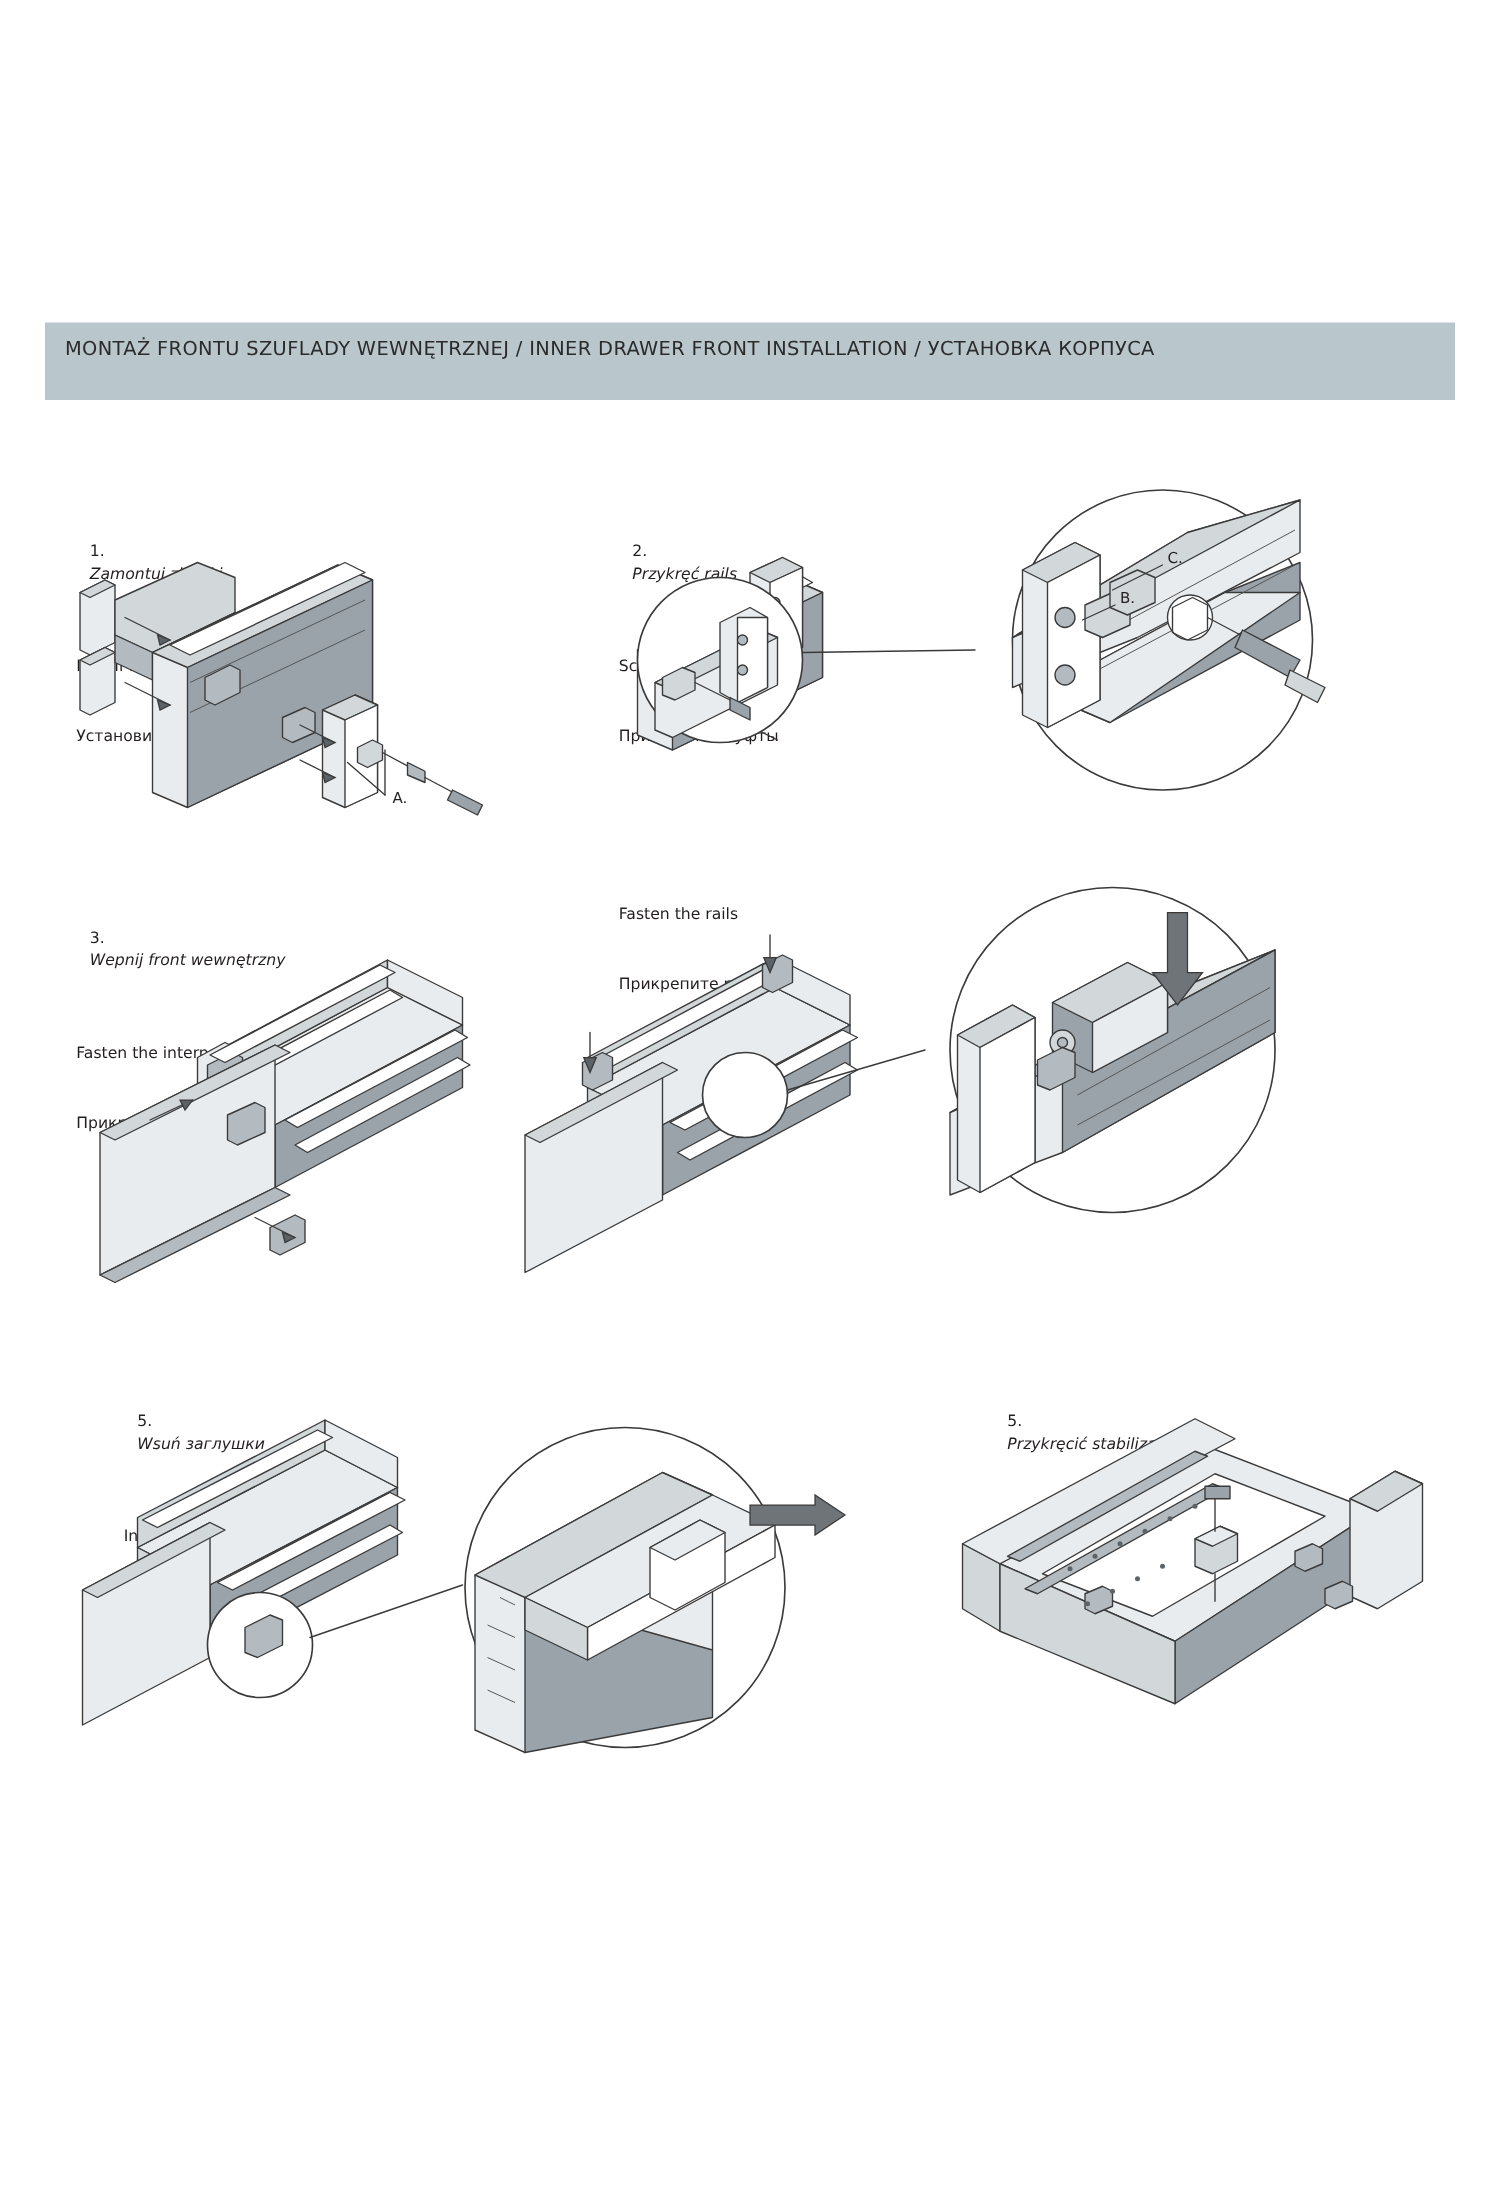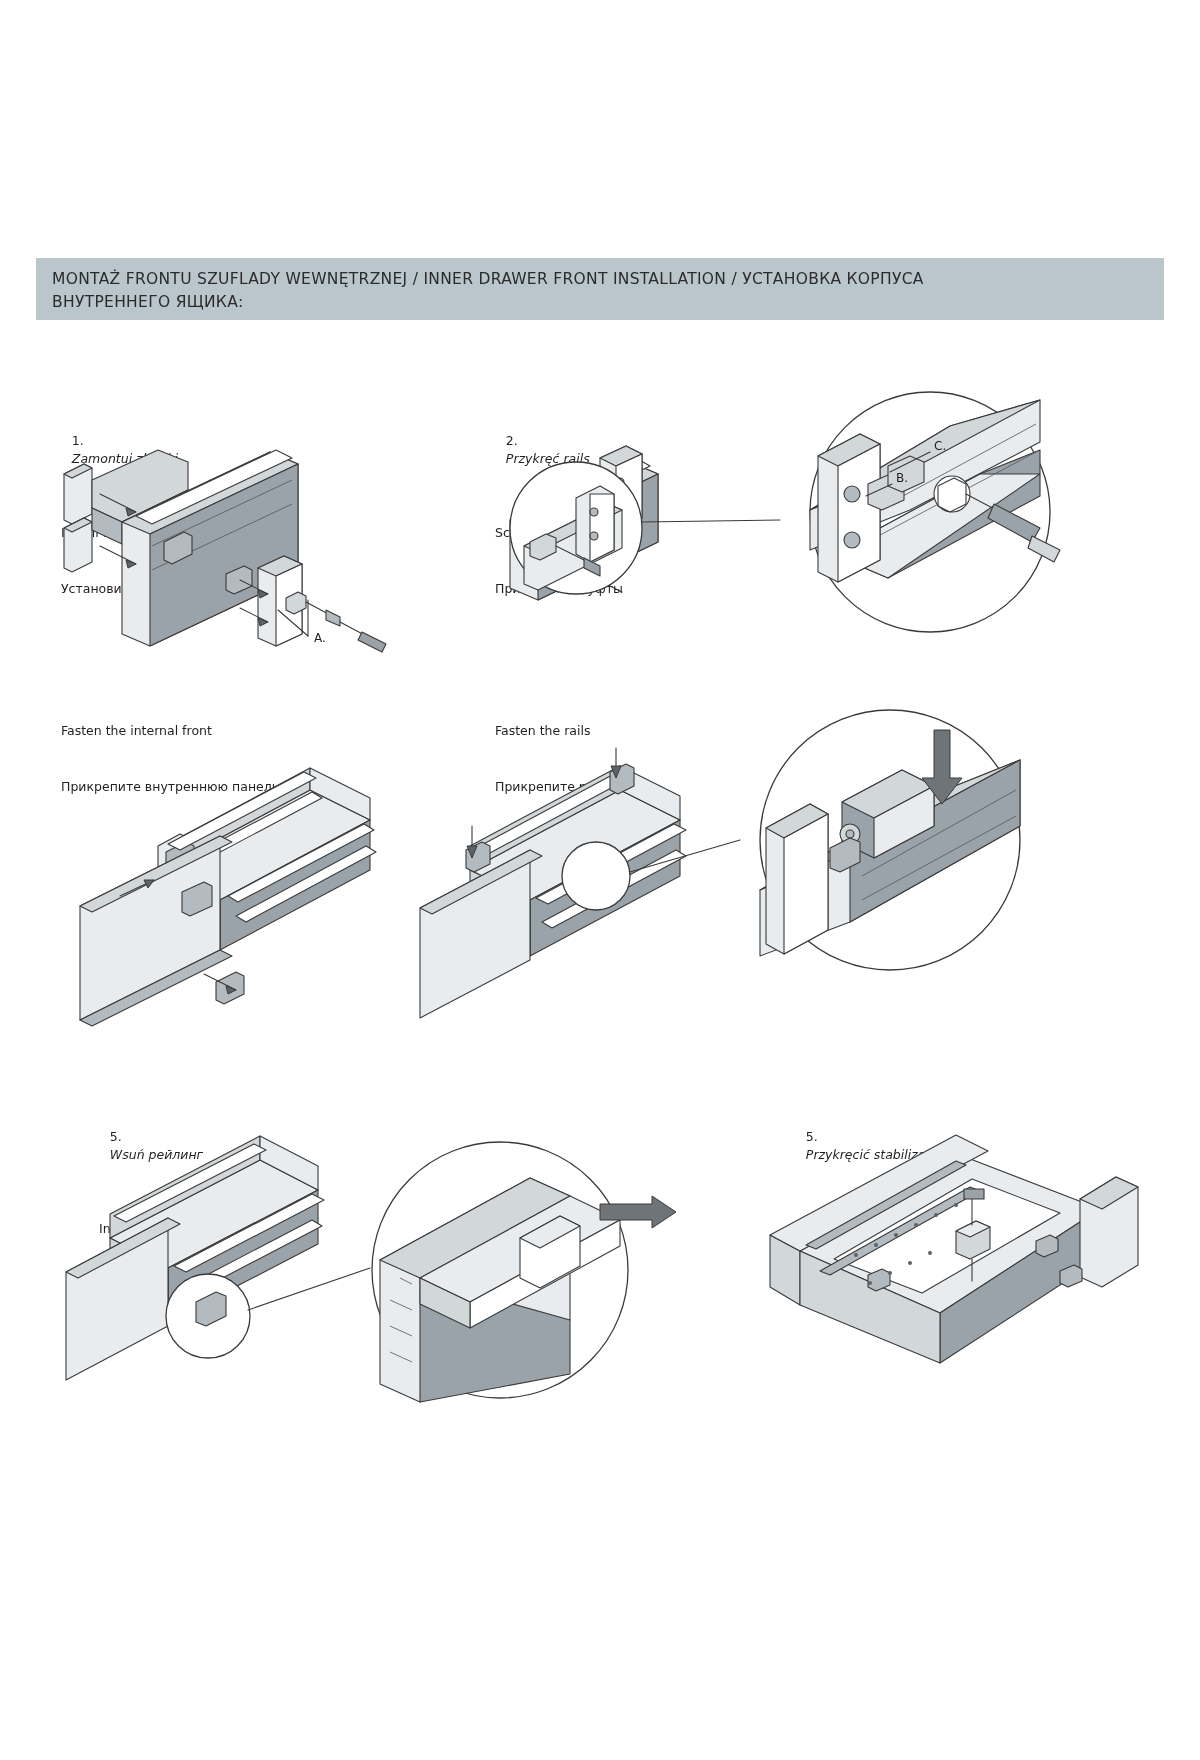--- a/index.html
+++ b/index.html
@@ -58,21 +58,20 @@
   .arrow{fill:#6f7478;stroke:#3a3a3a;stroke-width:1;}
 </style>
 </head>
 <body>
 
 <div class="page">
 
   <div class="header-band"></div>
   <div class="header-text">
     <div>MONTAŻ FRONTU SZUFLADY WEWNĘTRZNEJ / INNER DRAWER FRONT INSTALLATION / УСТАНОВКА КОРПУСА</div>
-    <div>ВНУТРЕННЕГО ЯЩИКА:</div>
   </div>
 
   <div class="caption" style="left:48px;top:376px;">
     <div>
       <span>1.</span>
       <span class="l1">Zamontuj złączki</span>
     </div>
     <div class="cap-indent">Install the connectors</div>
     <div class="cap-indent">Установите соединители</div>
   </div>
@@ -80,33 +79,37 @@
   <div class="caption" style="left:482px;top:376px;">
     <div>
       <span>2.</span>
       <span class="l1">Przykręć rails</span>
     </div>
     <div class="cap-indent">Screw the sleeves</div>
     <div class="cap-indent">Привинтить муфты</div>
   </div>
 
   <div class="caption" style="left:48px;top:685px;">
+    <div>
+      <span>3.</span>
+      <span class="l1">Wepnij front wewnętrzny</span>
+    </div>
     <div class="cap-indent">Fasten the internal front</div>
     <div class="cap-indent">Прикрепите внутреннюю панель</div>
   </div>
 
   <div class="caption" style="left:482px;top:685px;">
     <div class="cap-indent">Fasten the rails</div>
     <div class="cap-indent">Прикрепите рейлинг</div>
   </div>
 
   <div class="caption" style="left:86px;top:1072px;">
     <div>
       <span>5.</span>
-      <span class="l1">Wsuń рейлинг</span>
+      <span class="l1">Wsuń заглушки</span>
     </div>
     <div class="cap-indent">Insert the cover caps</div>
     <div class="cap-indent">Вставьте заглушки</div>
   </div>
 
   <div class="caption" style="left:782px;top:1072px;">
     <div>
       <span>5.</span>
       <span class="l1">Przykręcić stabilizatory</span>
     </div>

